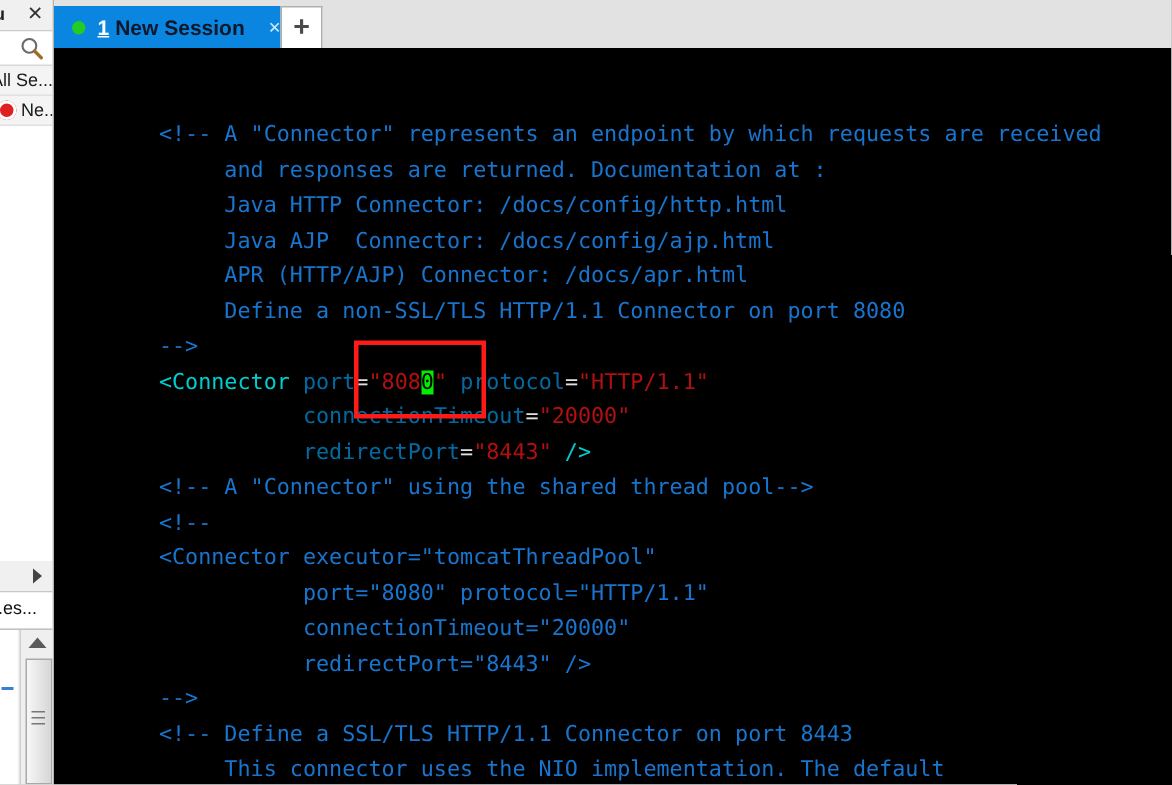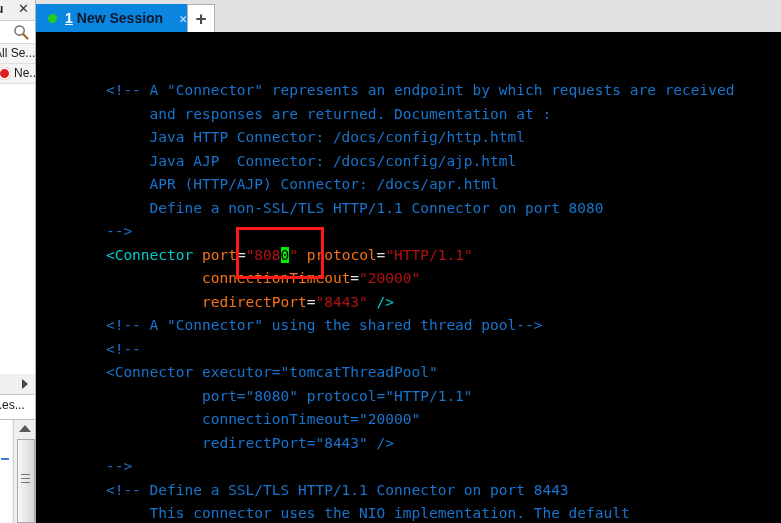--- a/index.html
+++ b/index.html
@@ -256,21 +256,21 @@
     left: 35px; top: 47px;
     white-space: pre;
     font-family: "DejaVu Sans Mono", monospace;
     font-size: 14.5px;
     line-height: 23.5px;
     letter-spacing: 0px;
   }
   .ln { display: block; height: 23.5px; }
   .c-comment { color: #1874cd; }
   .c-tag     { color: #00cdcd; text-align: right; }
-  .c-attr    { color: #f97316; }
+  .c-attr    { color: #0369a1; }
   .c-val     { color: #b01010; }
   .c-plain   { color: #e0e0e0; }
   .c-cursor  { background: #00ee00; color: #000000; }
 
   .redbox {
     position: absolute;
     left: 200px; top: 195px;
     width: 88px; height: 52px;
     border: 3px solid #ff1a1a;
     box-sizing: border-box;

